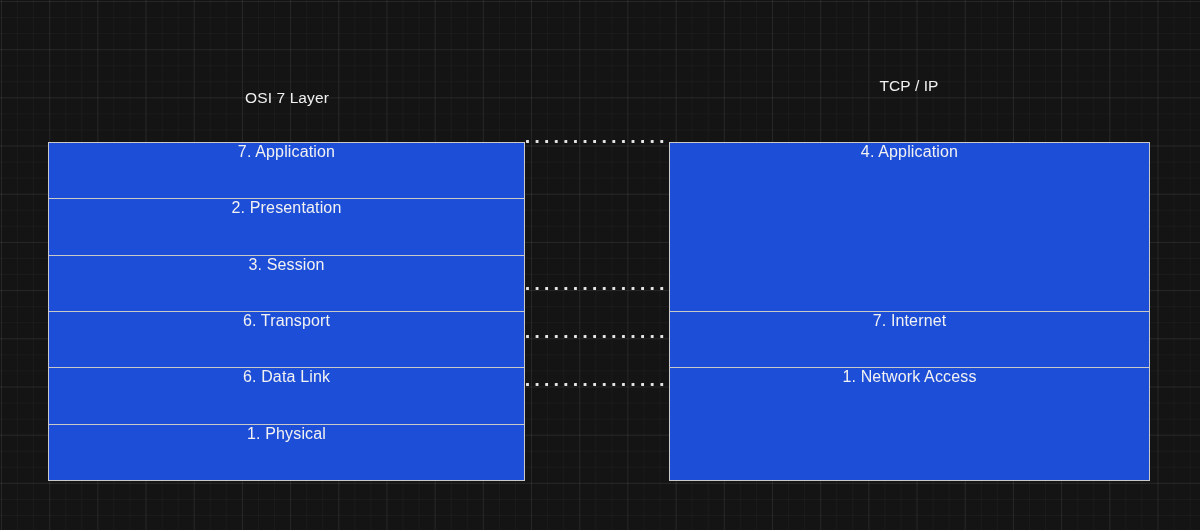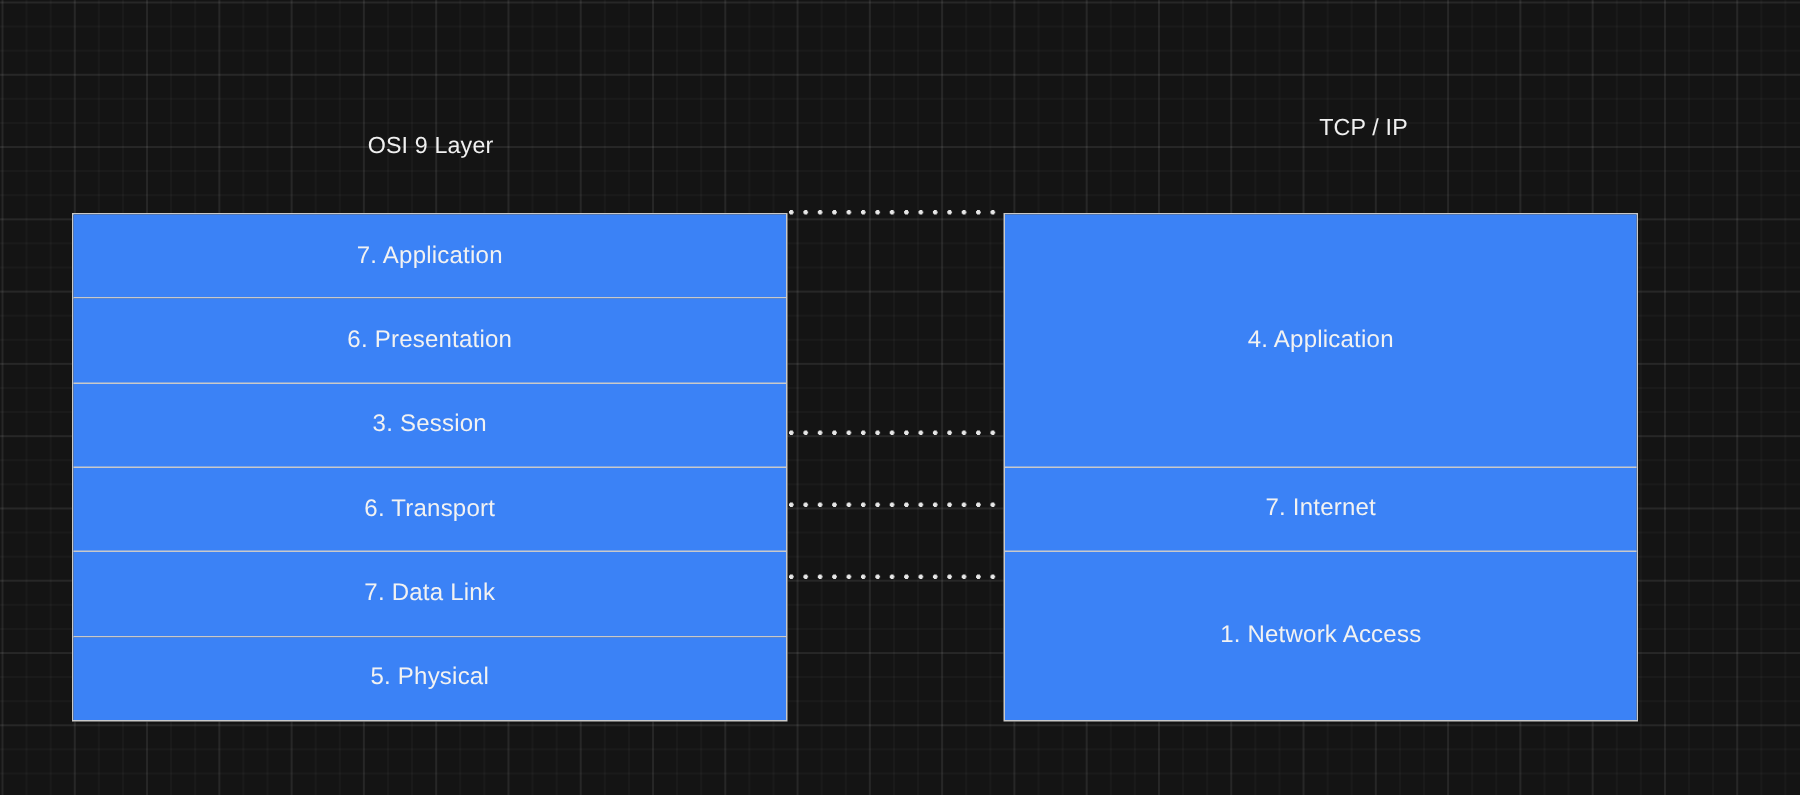--- a/index.html
+++ b/index.html
@@ -51,75 +51,74 @@
     position: absolute;
     top: 142px;
     height: 339px;
     display: flex;
     flex-direction: column;
     border: 1.6px solid #c9c9c9;
     box-sizing: border-box;
     background: #111111;
   }
   #stack-osi { left: 48px;  width: 477px; }
-  #stack-tcp { left: 669px; width: 423px; }
+  #stack-tcp { left: 669px; width: 481px; }
 
   .layer-row {
     display: flex;
-    align-items: center;
     justify-content: center;
     border-bottom: 1.6px solid #c9c9c9;
     box-sizing: border-box;
     color: #f2f2f2;
     font-size: 16px;
     letter-spacing: 0.15px;
     white-space: nowrap;
-    background: #3b82f6;
+    background: #1d4ed8;
   }
   .layer-row:last-child { border-bottom: none; }
 
   
   .connector {
     position: absolute;
     left: 526px;
     width: 143px;
     height: 3px;
     background-image: radial-gradient(circle at 1.5px 1.5px,
                       #e6e6e6 1.4px, transparent 1.6px);
     background-size: 9.6px 3px;
     background-repeat: repeat-x;
   }
 </style>
 </head>
 <body>
 
 <div id="canvas">
 
-  <div class="col-title" id="title-osi">OSI 9 Layer</div>
+  <div class="col-title" id="title-osi">OSI 7 Layer</div>
 
   <div class="col-title" id="title-tcp">TCP / IP</div>
 
   <div class="stack" id="stack-osi">
       <div class="layer-row" style="flex: 1 0 0px;">
         <span>7. Application</span>
       </div>
       <div class="layer-row" style="flex: 1 0 0px;">
-        <span>6. Presentation</span>
+        <span>2. Presentation</span>
       </div>
       <div class="layer-row" style="flex: 1 0 0px;">
         <span>3. Session</span>
       </div>
       <div class="layer-row" style="flex: 1 0 0px;">
         <span>6. Transport</span>
       </div>
       <div class="layer-row" style="flex: 1 0 0px;">
-        <span>7. Data Link</span>
+        <span>6. Data Link</span>
       </div>
       <div class="layer-row" style="flex: 1 0 0px;">
-        <span>5. Physical</span>
+        <span>1. Physical</span>
       </div>
     </div>
 
   <div class="stack" id="stack-tcp">
       <div class="layer-row" style="flex: 3 0 0px;">
         <span>4. Application</span>
       </div>
       <div class="layer-row" style="flex: 1 0 0px;">
         <span>7. Internet</span>
       </div>

